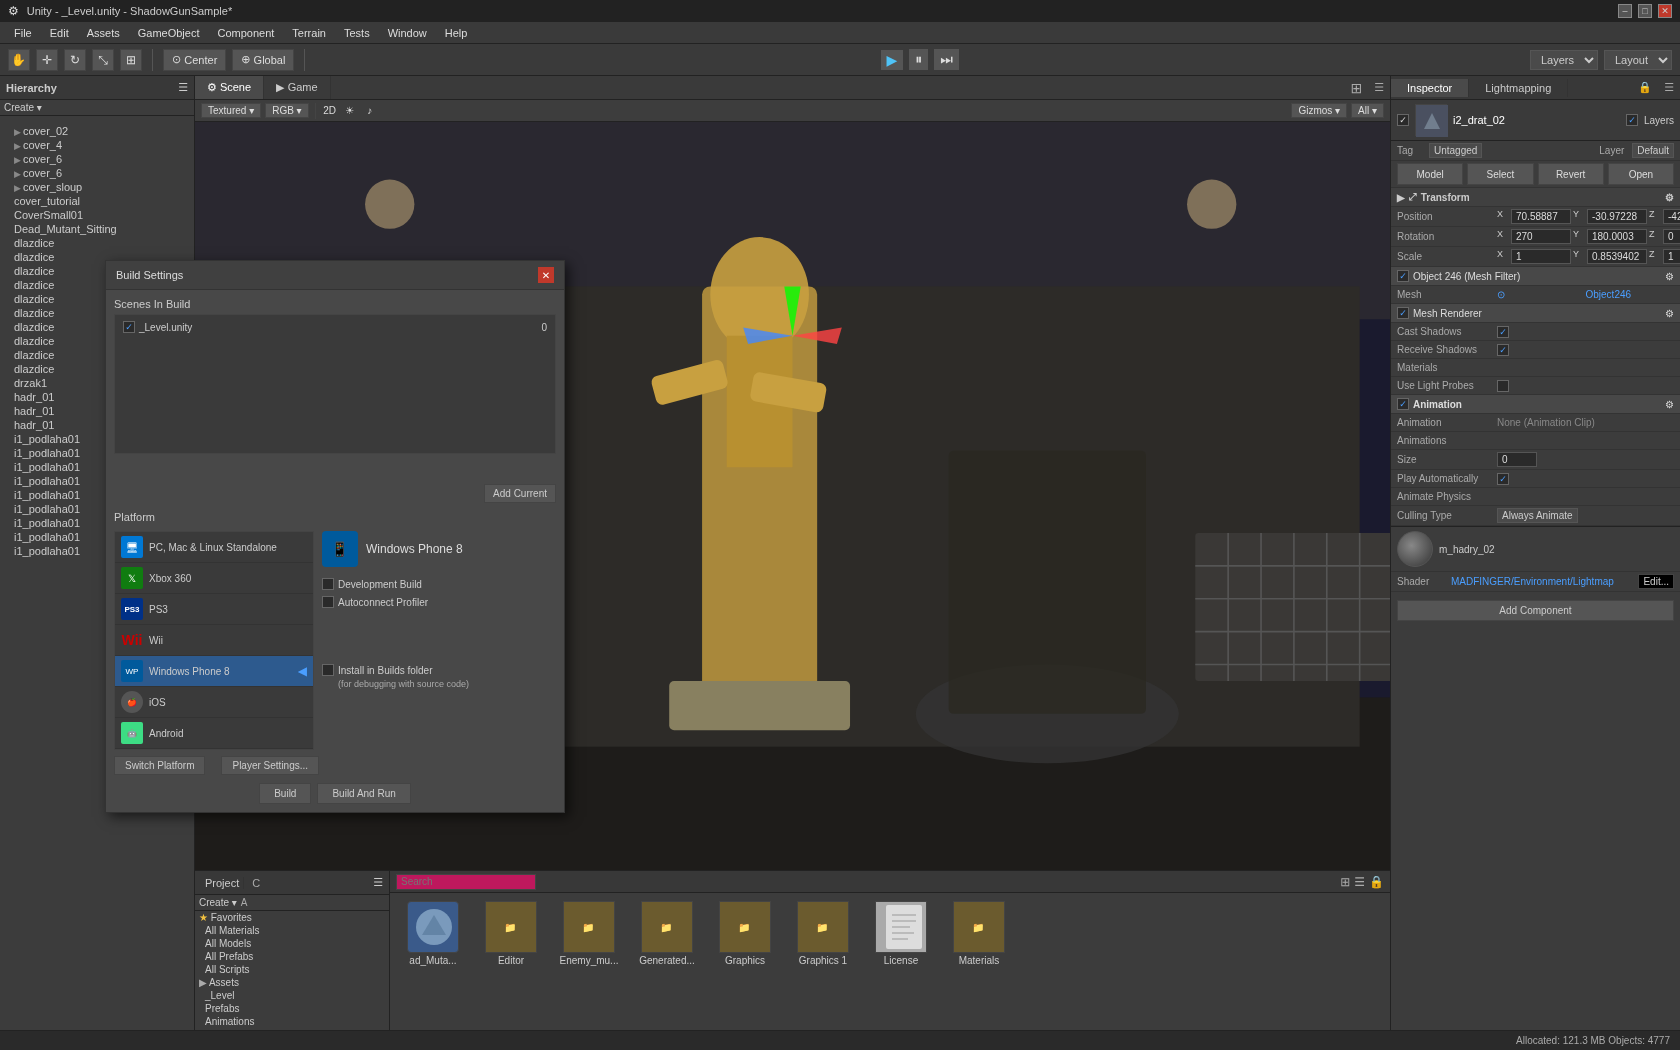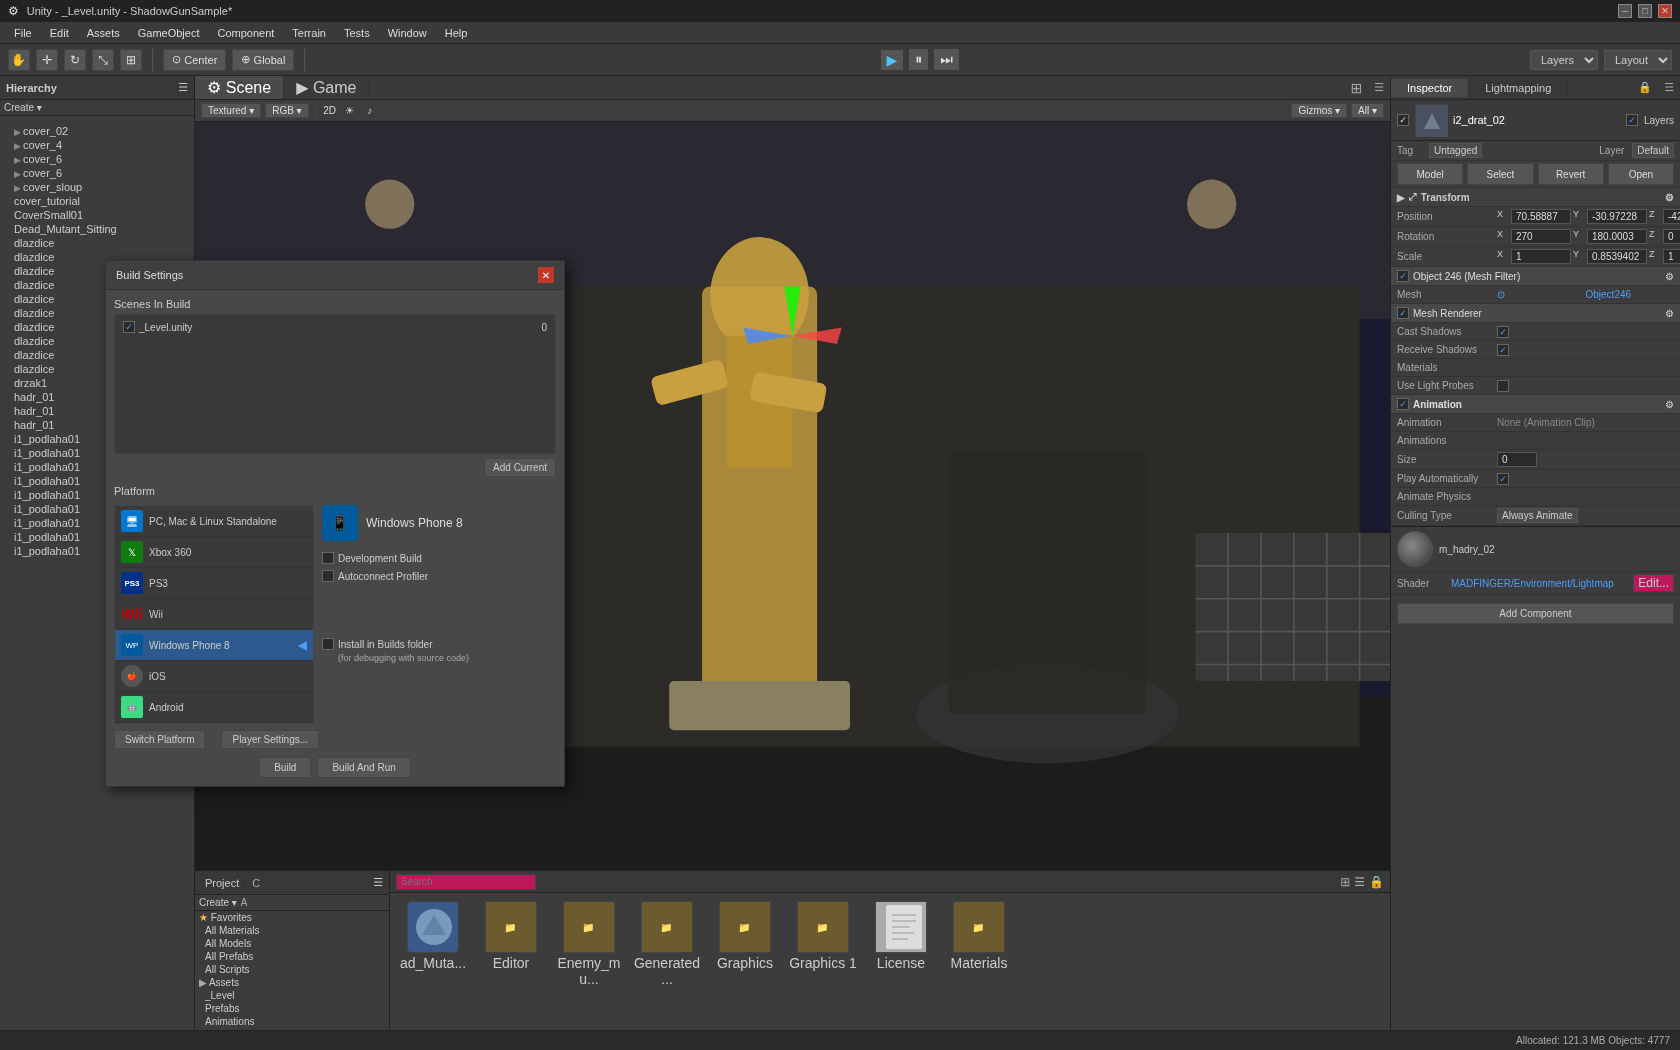--- a/index.html
+++ b/index.html
@@ -134,21 +134,21 @@
       background: #3a3a3a;
       display: flex;
       border-bottom: 1px solid #222;
       height: 24px;
       align-items: center;
     }
     .scene-tab {
       padding: 3px 12px;
       color: #ccc;
       cursor: pointer;
-      font-size: 16px;
+      font-size: 11px;
       border-right: 1px solid #333;
       height: 100%;
       display: flex; align-items: center;
     }
     .scene-tab.active { background: #4a4a4a; color: #fff; }
     #scene-toolbar {
       background: #3d3d3d;
       display: flex;
       align-items: center;
       padding: 2px 6px;
@@ -195,21 +195,21 @@
       width: 52px; height: 52px;
       background: #555;
       border: 1px solid #444;
       display: flex; align-items: center; justify-content: center;
       font-size: 10px;
       color: #aaa;
       margin-bottom: 2px;
     }
     .file-icon.folder { background: #6b5b2e; }
     .file-icon.mesh { background: #3a5a8a; }
-    .file-name { font-size: 14px; color: #ccc; text-align: center; word-break: break-word; }
+    .file-name { font-size: 10px; color: #ccc; text-align: center; word-break: break-word; }
 
     
     #inspector {
       width: 290px;
       background: #3c3c3c;
       border-left: 1px solid #222;
       display: flex;
       flex-direction: column;
       flex-shrink: 0;
       overflow-y: auto;
@@ -513,21 +513,21 @@
       cursor: pointer;
       font-size: 10px;
     }
 
     .shader-row {
       display: flex; align-items: center; gap: 4px; padding: 2px 6px;
       border-bottom: 1px solid #333;
     }
     .shader-label { color: #aaa; font-size: 10px; width: 50px; }
     .shader-value { color: #4a9eff; font-size: 10px; flex: 1; }
-    .shader-edit { background: #be185d; border: 1px solid #444; color: #ccc; padding: 1px 4px; font-size: 12px; cursor: pointer; }
+    .shader-edit { background: #000000; border: 1px solid #444; color: #ccc; padding: 1px 4px; font-size: 10px; cursor: pointer; }
 
     .mat-preview {
       width: 36px; height: 36px;
       background: radial-gradient(circle at 40% 40%, #888, #333);
       border: 1px solid #555;
       border-radius: 50%;
     }
   </style>
 </head>
 <body>
@@ -978,21 +978,21 @@
     <div id="scenes-section">
       <div class="scenes-header">Scenes In Build</div>
       <div id="scenes-list">
         <div class="scene-entry">
           <div class="checkbox-sim checkbox-checked">✓</div>
           <span>_Level.unity</span>
           <div style="flex:1;"></div>
           <span>0</span>
         </div>
       </div>
-      <div style="overflow:auto;">
+      <div style="overflow:auto;margin-top:26px;">
         <button id="add-current-btn">Add Current</button>
       </div>
     </div>
 
     <div>
       <div class="scenes-header">Platform</div>
       <div id="platform-section">
 
         <div id="platform-list">
           <div class="platform-item">

